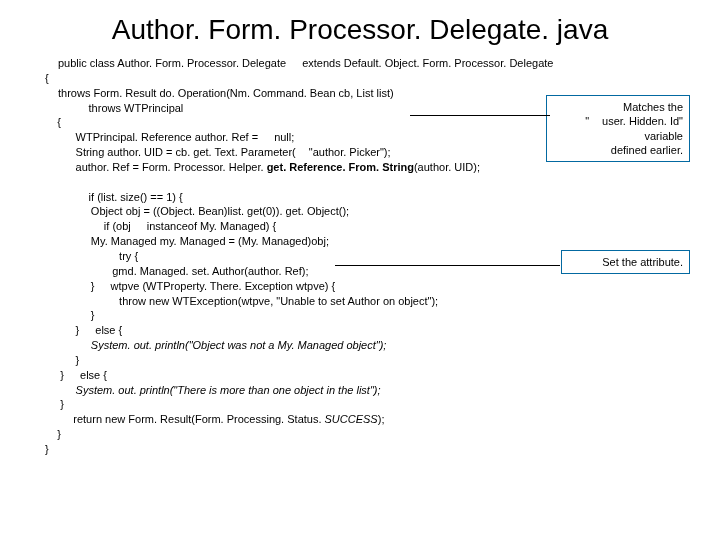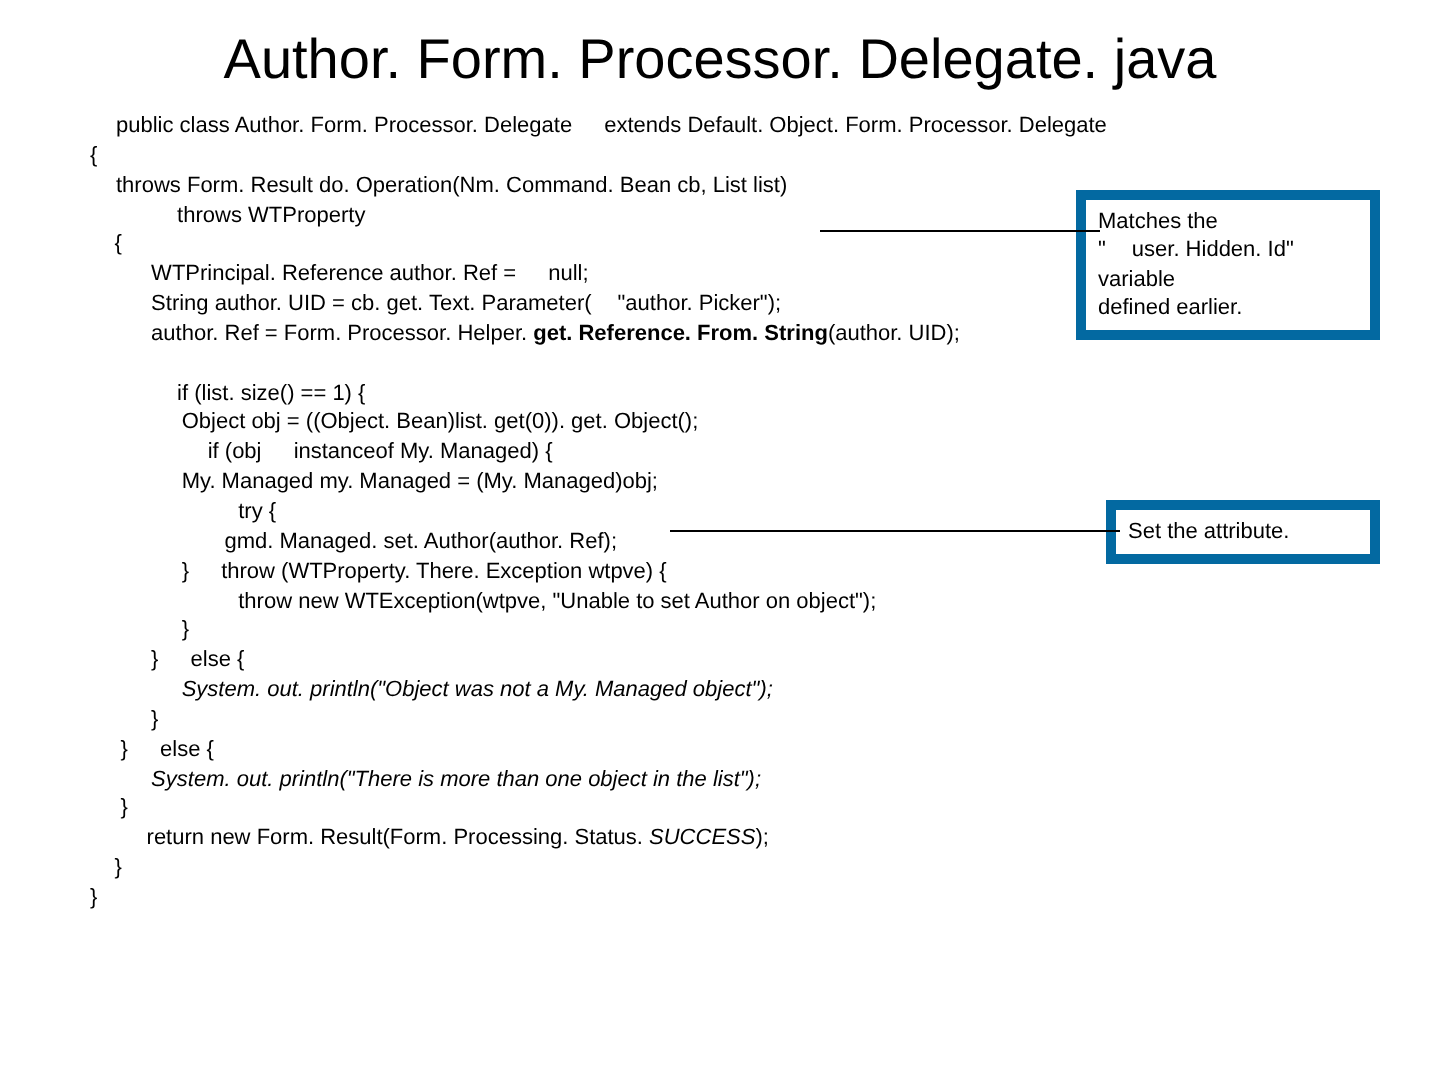--- a/index.html
+++ b/index.html
@@ -25,24 +25,24 @@
     padding-left: 45px;
     padding-right: 10px;
     white-space: pre;
     font-family: Arial, Helvetica, sans-serif;
   }
   .kw { font-weight: normal; margin-left: 13px; }
   .it { font-style: italic; }
   .bi { font-weight: bold; }
   .callout {
     position: absolute;
-    border: 5px solid #0369a1;
+    border: 1px solid #0369a1;
     background: #fff;
     font-size: 11px;
-    text-align: left;
+    text-align: right;
     padding: 4px 6px;
     line-height: 1.3;
   }
   .callout1 { right: 30px; top: 95px; width: 130px; }
   .callout2 { right: 30px; top: 250px; width: 115px; }
   .line {
     position: absolute;
     background: #000;
   }
   
@@ -51,33 +51,33 @@
   .conn2 { left: 335px; top: 265px; width: 225px; height: 1px; }
 </style>
 </head>
 <body>
 
 <div class="title">Author. Form. Processor. Delegate. java</div>
 
 <div class="code-area"><span class="kw">public class </span><span>Author. Form. Processor. Delegate </span><span class="kw">extends </span><span>Default. Object. Form. Processor. Delegate</span>
 <span>{</span>
 <span class="kw">throws </span><span>Form. Result do. Operation(Nm. Command. Bean cb, </span><span style="">List</span><span> list)</span>
-<span class="kw">          throws </span><span>WTProperty</span>
+<span class="kw">          throws </span><span>WTPrincipal</span>
 <span>    {</span>
 <span>          WTPrincipal. Reference author. Ref = </span><span class="kw">null</span><span>;</span>
 <span>          String author. UID = cb. get. Text. Parameter(</span><span class="kw">"author. Picker"</span><span>);</span>
 <span>          author. Ref = Form. Processor. Helper. </span><span class="bi">get. Reference. From. String</span><span>(author. UID);</span>
 <span></span>
 <span class="kw">          if </span><span>(list. size() == 1) {</span>
 <span>               Object obj = ((Object. Bean)list. get(0)). get. Object();</span>
 <span class="kw">               if </span><span>(obj </span><span class="kw">instanceof </span><span>My. Managed) {</span>
 <span>               My. Managed my. Managed = (My. Managed)obj;</span>
 <span class="kw">                    try </span><span>{</span>
 <span>                      gmd. Managed. set. Author(author. Ref);</span>
-<span>               } </span><span class="kw">throw </span><span>(WTProperty. There. Exception wtpve) {</span>
+<span>               } </span><span class="kw">wtpve </span><span>(WTProperty. There. Exception wtpve) {</span>
 <span class="kw">                    throw new </span><span>WTException(wtpve, "Unable to set Author on object");</span>
 <span>               }</span>
 <span>          } </span><span class="kw">else </span><span>{</span>
 <span class="it">               System. out. println("Object was not a My. Managed object");</span>
 <span>          }</span>
 <span>     } </span><span class="kw">else </span><span>{</span>
 <span class="it">          System. out. println("There is more than one object in the list");</span>
 <span>     }</span>
 <span class="kw">     return new </span><span>Form. Result(Form. Processing. Status. </span><span class="it">SUCCESS</span><span>);</span>
 <span>    }</span>

